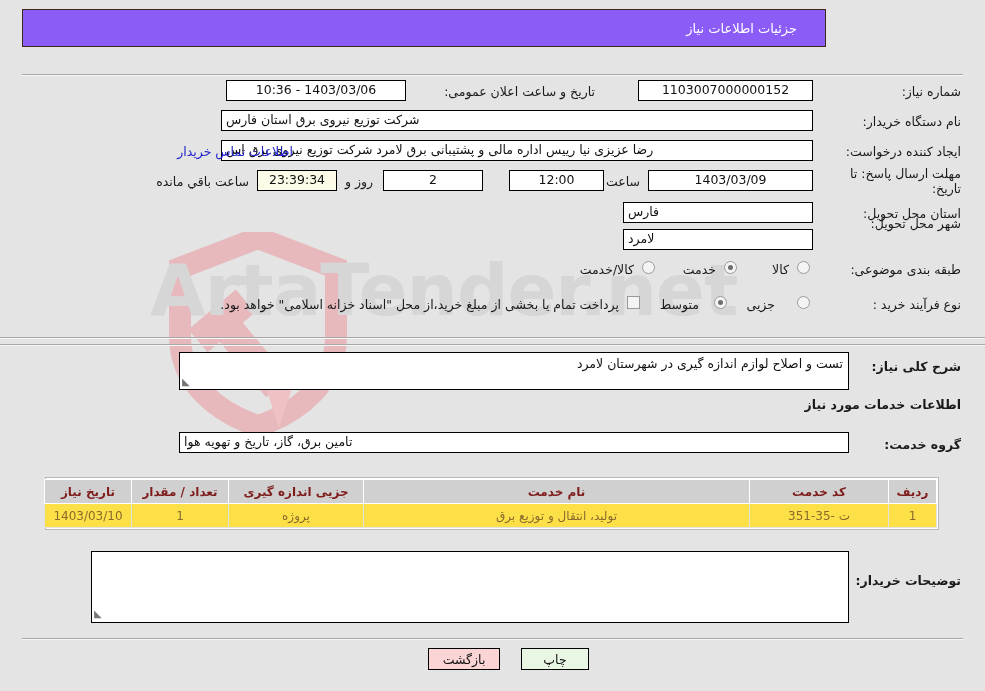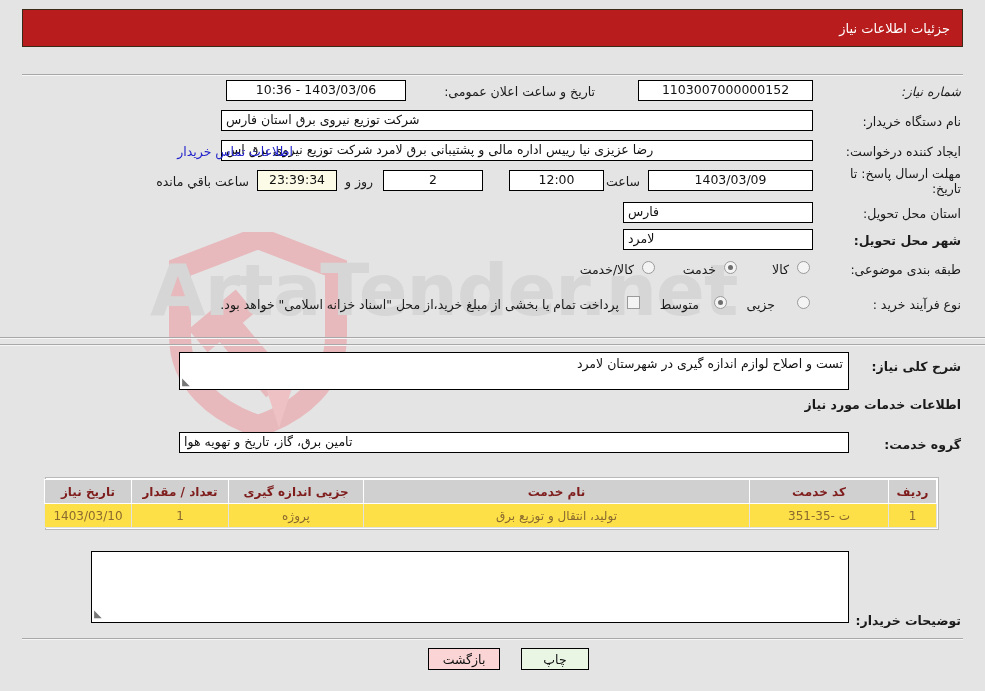--- a/index.html
+++ b/index.html
@@ -35,29 +35,29 @@
     letter-spacing: -1px;
     direction: ltr;
     white-space: nowrap;
   }
   #watermark .wm-shield { position: absolute; left: 168px; top: 232px; }
 
   
   .titlebar {
     position: absolute;
     left: 22px; top: 9px;
-    width: 941px; height: 38px;
-    background: #b91c1c;
+    width: 804px; height: 38px;
+    background: #8b5cf6;
     border: 1px solid #3b2a17;
     color: #ffffff;
     font-size: 13px;
     display: flex;
     align-items: center;
     justify-content: flex-start;
-    padding: 0 12px;
+    padding: 0 28px;
     z-index: 3;
   }
   .hr {
     position: absolute;
     height: 0; border: 0;
     border-top: 1px solid #a8a8a8;
     border-bottom: 1px solid #f6f6f6;
     z-index: 2;
   }
 
@@ -222,21 +222,21 @@
 
   <div class="titlebar">
     <span>جزئیات اطلاعات نیاز</span>
   </div>
 
   <hr class="hr" style="left:22px; top:66px; width:941px;">
   <hr class="hr" style="left:0px; top:329px; width:985px;">
   <hr class="hr" style="left:0px; top:336px; width:985px;">
   <hr class="hr" style="left:22px; top:630px; width:941px;">
 
-  <div class="lbl" style="right:24px; top:85px;font-style:italic;">شماره نیاز:</div>
+  <div class="lbl" style="right:24px; top:85px;">شماره نیاز:</div>
   <div class="fld center" style="right:172px; top:80px; width:175px; height:21px;">1103007000000152</div>
 
   <div class="lbl" style="right:390px; top:85px;">تاریخ و ساعت اعلان عمومی:</div>
   <div class="fld center" style="right:579px; top:80px; width:180px; height:21px;">1403/03/06 - 10:36</div>
 
   <div class="lbl" style="right:24px; top:115px;">نام دستگاه خریدار:</div>
   <div class="fld right" style="right:172px; top:110px; width:592px; height:21px;">شرکت توزیع نیروی برق استان فارس</div>
 
   <div class="lbl" style="right:24px; top:145px;">ایجاد کننده درخواست:</div>
   <div class="fld right" style="right:172px; top:140px; width:592px; height:21px;">رضا عزیزی نیا رییس اداره مالی و پشتیبانی برق لامرد شرکت توزیع نیروی برق اس</div>
@@ -247,21 +247,21 @@
   <div class="lbl" style="right:345px; top:175px;">ساعت</div>
   <div class="fld center" style="right:381px; top:170px; width:95px; height:21px;">12:00</div>
   <div class="fld center" style="right:502px; top:170px; width:100px; height:21px;">2</div>
   <div class="lbl" style="right:612px; top:175px;">روز و</div>
   <div class="fld cream center" style="right:648px; top:170px; width:80px; height:21px;">23:39:34</div>
   <div class="lbl" style="right:736px; top:175px;">ساعت باقي مانده</div>
 
   <div class="lbl" style="right:24px; top:207px;">استان محل تحویل:</div>
   <div class="fld right" style="right:172px; top:202px; width:190px; height:21px;">فارس</div>
 
-  <div class="lbl" style="right:24px; top:234px;font-weight:bold;">شهر محل تحویل:</div>
+  <div class="lbl" style="right:24px; top:217px;">شهر محل تحویل:</div>
   <div class="fld right" style="right:172px; top:229px; width:190px; height:21px;">لامرد</div>
 
   <div class="lbl" style="right:24px; top:263px;">طبقه بندی موضوعی:</div>
 
   <div class="radio" style="right:175px; top:261px;"></div>
   <div class="lbl" style="right:196px; top:263px;">کالا</div>
 
   <div class="radio on" style="right:248px; top:261px;"></div>
   <div class="lbl" style="right:269px; top:263px;">خدمت</div>
 
@@ -314,20 +314,20 @@
           <td>ت -35-351</td>
           <td>تولید، انتقال و توزیع برق</td>
           <td>پروژه</td>
           <td class="num">1</td>
           <td class="num">1403/03/10</td>
         </tr>
       </tbody>
     </table>
   </div>
 
-  <div class="lbl bold" style="right:24px; top:614px;">توضیحات خریدار:</div>
+  <div class="lbl bold" style="right:24px; top:574px;">توضیحات خریدار:</div>
   <div class="ta" style="right:136px; top:551px; width:758px; height:72px;"></div>
   <div class="resize-grip" style="right:883px; top:608px;">◢</div>
 
   <div class="btn print" style="left:521px; top:648px; width:68px;">چاپ</div>
   <div class="btn back" style="left:428px; top:648px; width:72px;">بازگشت</div>
 
 </div>
 
 </body></html>

